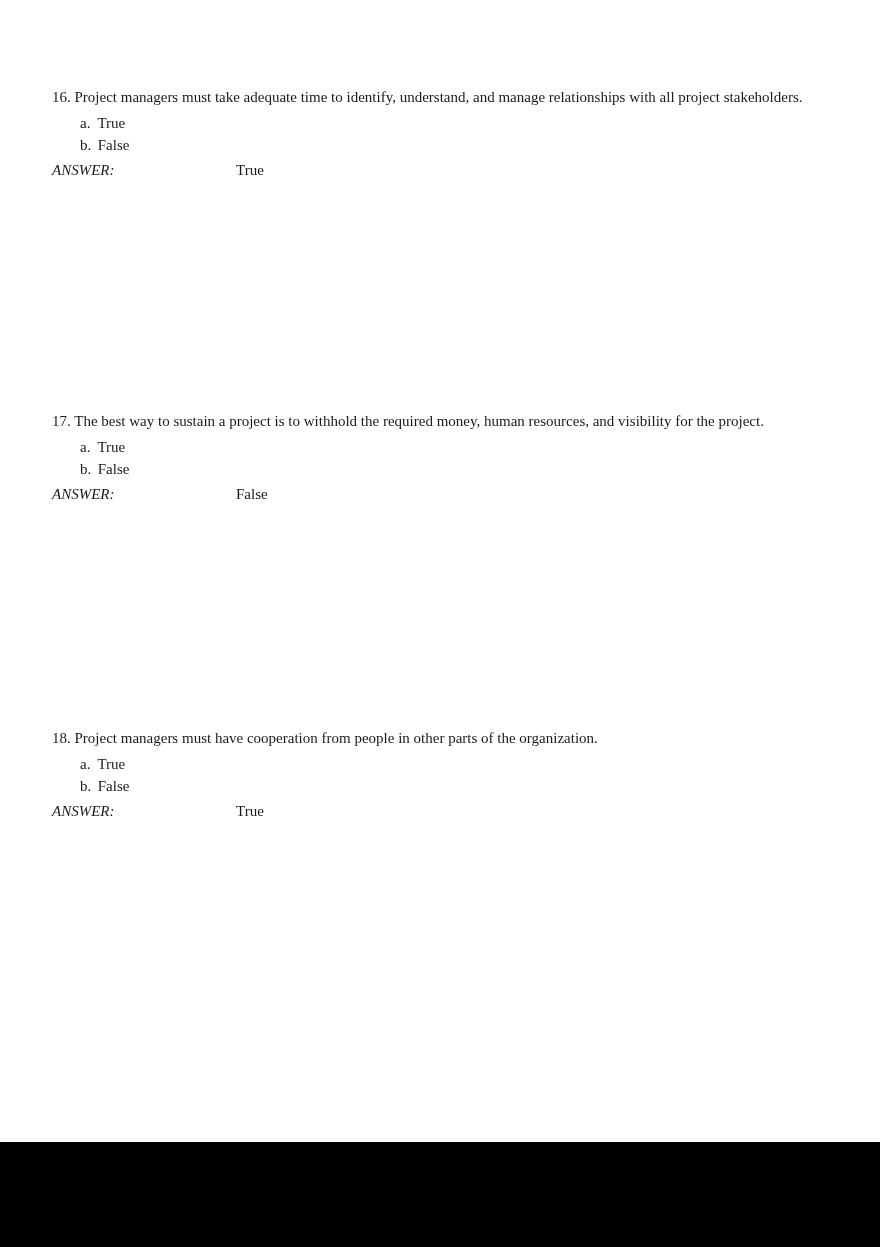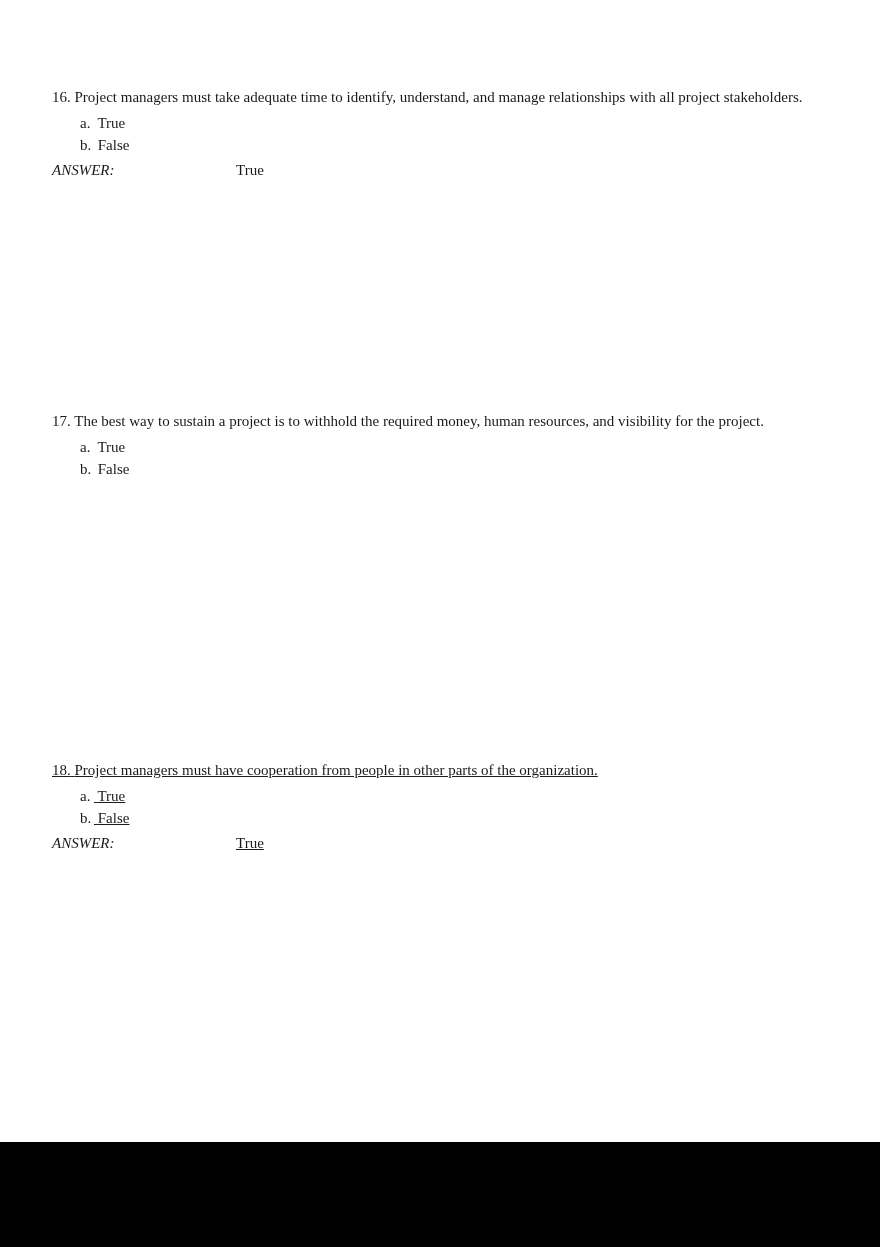--- a/index.html
+++ b/index.html
@@ -18,21 +18,21 @@
     background: #ffffff;
   }
   .question-block {
     position: absolute;
     left: 52px;
     width: 780px;
     font-size: 15px;
   }
   .q16 { top: 88px; }
   .q17 { top: 412px; }
-  .q18 { top: 761px; text-decoration: underline; }
+  .q18 { top: 729px; }
   .q-text {
     line-height: 19px;
     max-width: 760px;
   }
   .q-single .q-text {
     white-space: nowrap;
   }
   .choices {
     margin-top: 6px;
     margin-left: 28px;
@@ -80,20 +80,23 @@
       <span class="answer-label">ANSWER:</span><span class="answer-value">True</span>
     </div>
   </div>
 
   <div class="question-block q17 q-single">
     <div class="q-text"><span>17.</span> <span>The best way to sustain a project is to withhold the required money, human resources, and visibility for the project.</span></div>
     <div class="choices">
       <div class="choice-row"><span class="choice-label">a.</span> <span>True</span></div>
       <div class="choice-row"><span class="choice-label">b.</span> <span>False</span></div>
     </div>
+    <div class="answer-row">
+      <span class="answer-label">ANSWER:</span><span class="answer-value">False</span>
+    </div>
   </div>
 
   <div class="question-block q18 q-single">
     <div class="q-text"><span>18.</span> <span>Project managers must have cooperation from people in other parts of the organization.</span></div>
     <div class="choices">
       <div class="choice-row"><span class="choice-label">a.</span> <span>True</span></div>
       <div class="choice-row"><span class="choice-label">b.</span> <span>False</span></div>
     </div>
     <div class="answer-row">
       <span class="answer-label">ANSWER:</span><span class="answer-value">True</span>

